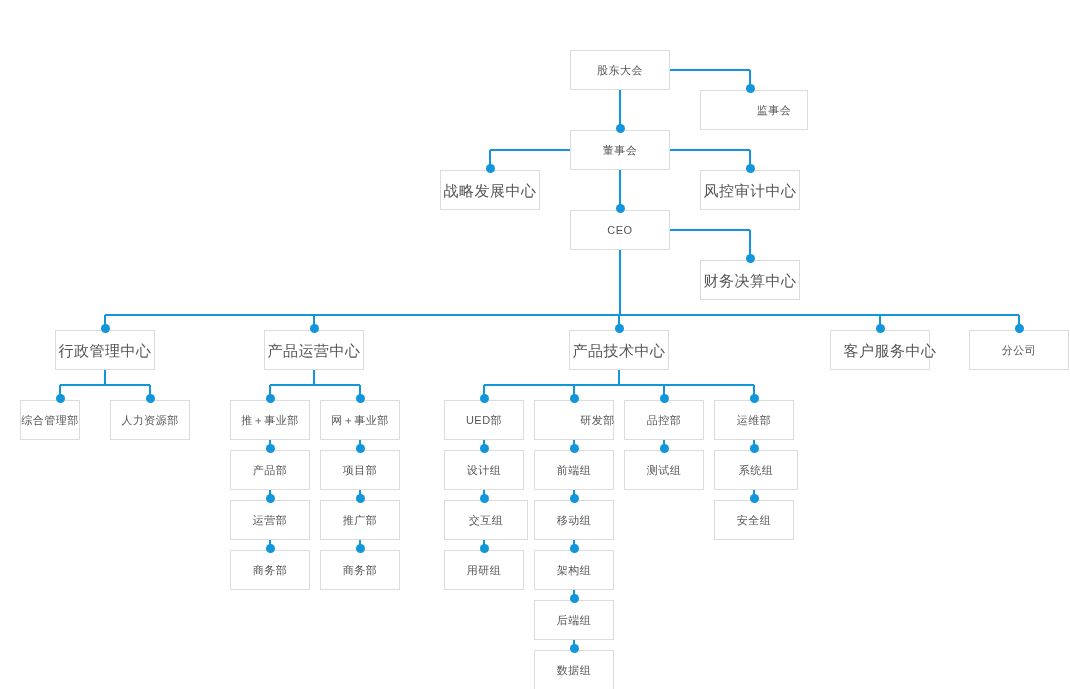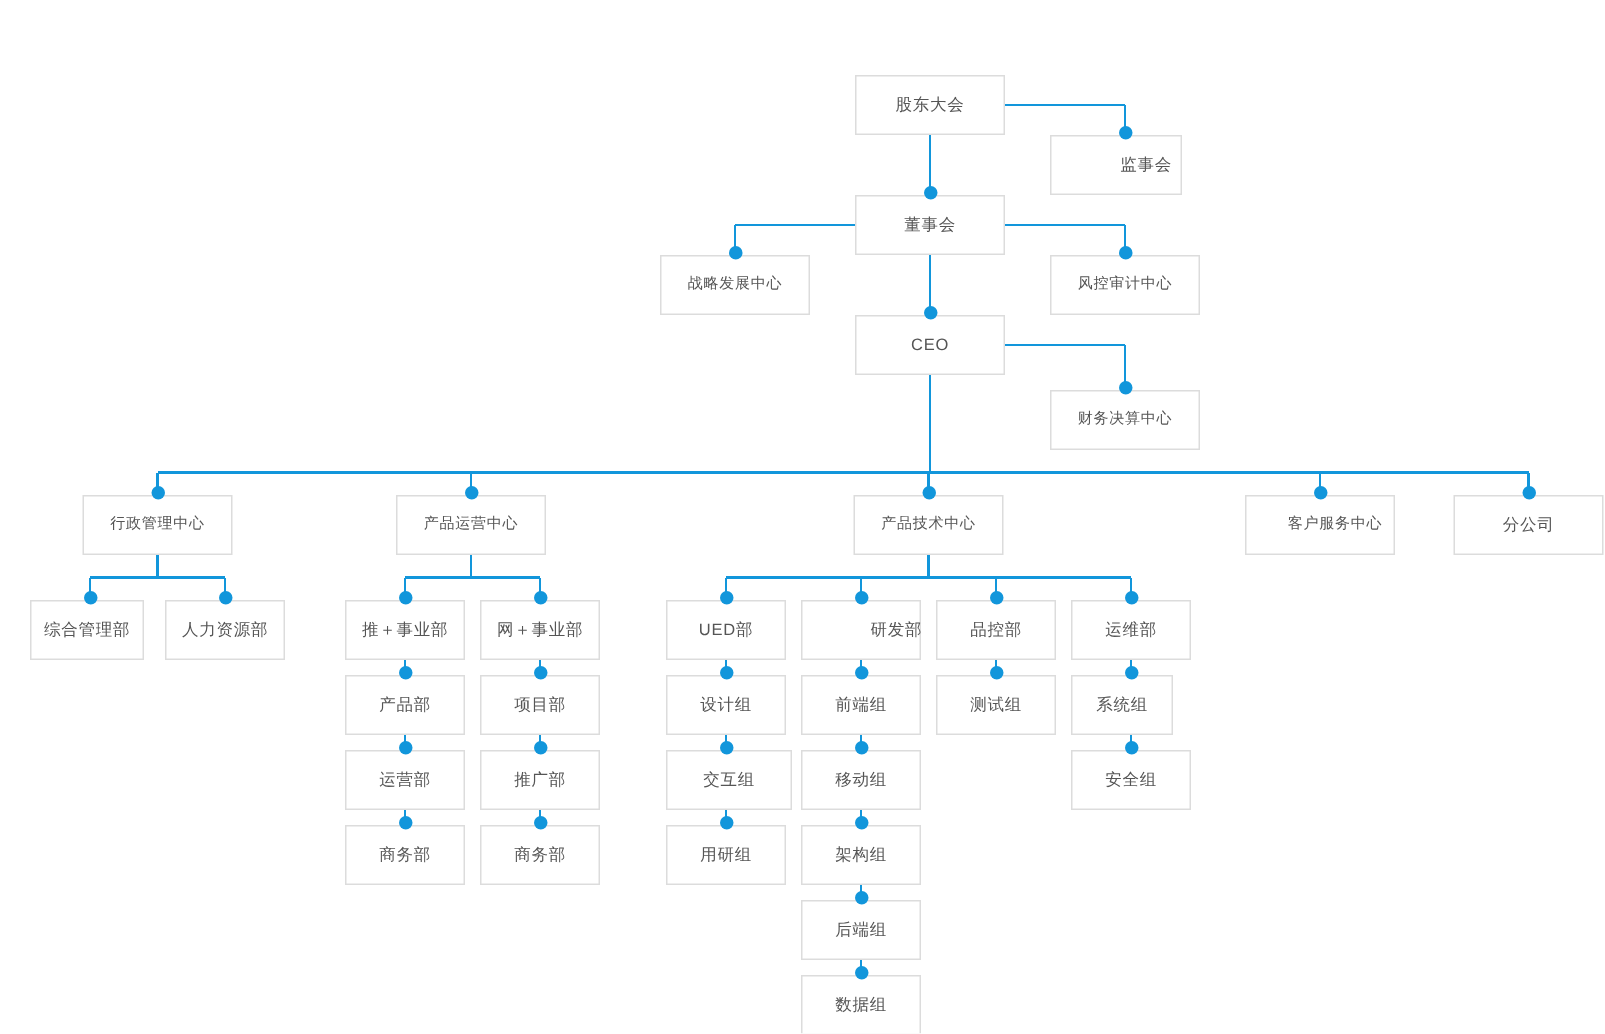--- a/index.html
+++ b/index.html
@@ -34,21 +34,21 @@
     align-items: center;
     justify-content: center;
     color: #555555;
     font-size: 11px;
     line-height: 1;
     letter-spacing: 0.5px;
     white-space: nowrap;
     z-index: 2;
   }
   .node.small-text {
-    font-size: 10px;
+    font-size: 15px;
   }
   .dot {
     position: absolute;
     width: 9px;
     height: 9px;
     border-radius: 50%;
     background: #1296db;
     z-index: 3;
     pointer-events: none;
   }
@@ -104,42 +104,42 @@
       <line x1="484" y1="385" x2="754" y2="385" stroke="#1296db" stroke-width="1.4" shape-rendering="crispEdges"></line>
       <line x1="484" y1="385" x2="484" y2="400" stroke="#1296db" stroke-width="1.4" shape-rendering="crispEdges"></line>
       <line x1="574" y1="385" x2="574" y2="400" stroke="#1296db" stroke-width="1.4" shape-rendering="crispEdges"></line>
       <line x1="664" y1="385" x2="664" y2="400" stroke="#1296db" stroke-width="1.4" shape-rendering="crispEdges"></line>
       <line x1="754" y1="385" x2="754" y2="400" stroke="#1296db" stroke-width="1.4" shape-rendering="crispEdges"></line>
     </svg>
   <div id="node-layer">
       <div class="node" style="left: 570px; top: 50px; width: 100px; height: 40px;">
         <span>股东大会</span>
       </div>
-      <div class="node" style="left: 700px; top: 90px; width: 88px; height: 40px; padding-left: 40px;">
+      <div class="node" style="left: 700px; top: 90px; width: 108px; height: 40px; padding-left: 40px;">
         <span>监事会</span>
       </div>
       <div class="node" style="left: 570px; top: 130px; width: 100px; height: 40px;">
         <span>董事会</span>
       </div>
       <div class="node small-text" style="left: 440px; top: 170px; width: 100px; height: 40px;">
         <span>战略发展中心</span>
       </div>
       <div class="node small-text" style="left: 700px; top: 170px; width: 100px; height: 40px;">
         <span>风控审计中心</span>
       </div>
       <div class="node" style="left: 570px; top: 210px; width: 100px; height: 40px;">
         <span>CEO</span>
       </div>
       <div class="node small-text" style="left: 700px; top: 260px; width: 100px; height: 40px;">
         <span>财务决算中心</span>
       </div>
       <div class="node small-text" style="left: 55px; top: 330px; width: 100px; height: 40px;">
         <span>行政管理中心</span>
       </div>
-      <div class="node" style="left: 20px; top: 400px; width: 76px; height: 40px;">
+      <div class="node" style="left: 20px; top: 400px; width: 60px; height: 40px;">
         <span>综合管理部</span>
       </div>
       <div class="node" style="left: 110px; top: 400px; width: 80px; height: 40px;">
         <span>人力资源部</span>
       </div>
       <div class="node small-text" style="left: 264px; top: 330px; width: 100px; height: 40px;">
         <span>产品运营中心</span>
       </div>
       <div class="node" style="left: 230px; top: 400px; width: 80px; height: 40px;">
         <span>推＋事业部</span>
@@ -200,21 +200,21 @@
       </div>
       <div class="node" style="left: 624px; top: 400px; width: 80px; height: 40px;">
         <span>品控部</span>
       </div>
       <div class="node" style="left: 624px; top: 450px; width: 80px; height: 40px;">
         <span>测试组</span>
       </div>
       <div class="node" style="left: 714px; top: 400px; width: 80px; height: 40px;">
         <span>运维部</span>
       </div>
-      <div class="node" style="left: 714px; top: 450px; width: 68px; height: 40px;">
+      <div class="node" style="left: 714px; top: 450px; width: 84px; height: 40px;">
         <span>系统组</span>
       </div>
       <div class="node" style="left: 714px; top: 500px; width: 80px; height: 40px;">
         <span>安全组</span>
       </div>
       <div class="node small-text" style="left: 830px; top: 330px; width: 100px; height: 40px; padding-left: 20px;">
         <span>客户服务中心</span>
       </div>
       <div class="node" style="left: 969px; top: 330px; width: 100px; height: 40px;">
         <span>分公司</span>

